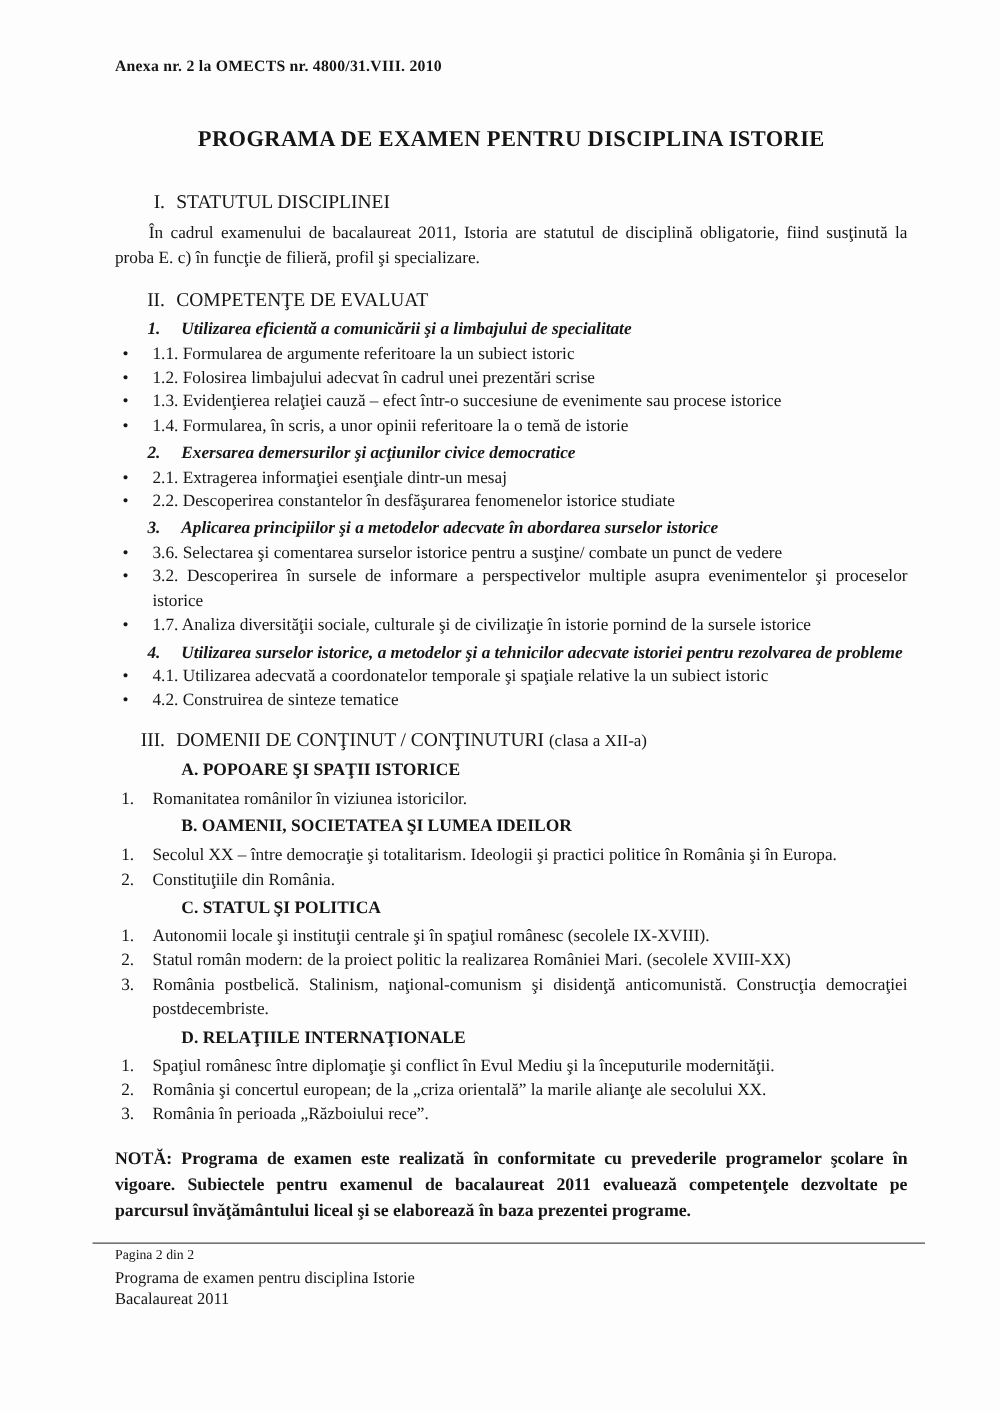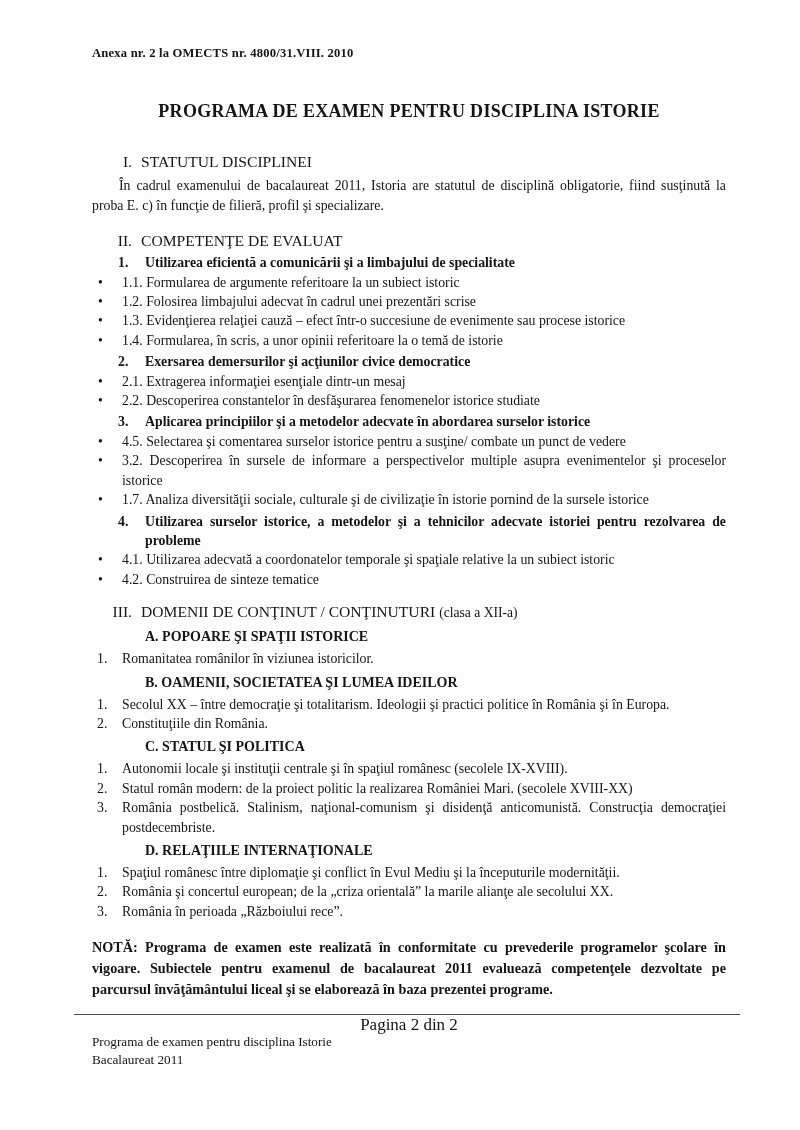--- a/index.html
+++ b/index.html
@@ -17,31 +17,31 @@
     text-align: center; line-height: 24px; letter-spacing: 0.3px;
   }
   .sech { font-size: 15.6px; font-weight: normal; line-height: 21px; margin-top: 28px; white-space: nowrap; }
   .sech .snum { display: inline-block; width: 40px; text-align: right; margin-right: 9px; }
   .sech.s2 { margin-top: 15px; }
   .sech.s3 { margin-top: 12px; }
   .sech .hnote { font-size: 13.6px; }
   .para { margin: 4px 0 0 0; text-indent: 27px; text-align: justify; }
   .grouph {
     margin-top: 2px; padding-left: 53px; text-indent: -27px;
-    font-weight: bold; text-align: justify;
+    font-weight: bold; text-align: justify; font-style: italic;
   }
   .grouph .gnum { display: inline-block; width: 27px; text-indent: 0; }
   .bullet { padding-left: 30px; text-indent: -24px; text-align: justify; }
   .bullet::before { content: "\2022"; display: inline-block; width: 24px; text-indent: 0; }
   .subh { margin: 4px 0 2px 53px; font-weight: bold; font-size: 14px; line-height: 20px; }
   .oli { padding-left: 30px; text-indent: -25px; text-align: justify; }
   .oli .onum { display: inline-block; width: 25px; text-indent: 0; }
   .nota { margin-top: 16px; font-weight: bold; text-align: justify; font-size: 14.2px; line-height: 21px; font-family: Liberation Serif, serif; }
   .footer-rule { border: 0; border-top: 1px solid #4a4a4a; margin: 9px -14px 0 -18px; }
-  .pagenum { text-align: center; font-size: 17px; line-height: 17px; margin-top: 1px; }
+  .pagenum { font-size: 11px; line-height: 17px; margin-top: 1px; }
   .fline { font-size: 13.2px; line-height: 17.5px; }
 </style>
 </head>
 <body>
 
 <div class="page">
 
   <div class="anexa">Anexa nr. 2 la OMECTS nr. 4800/31.VIII. 2010</div>
 
   <div class="title">PROGRAMA DE EXAMEN PENTRU DISCIPLINA ISTORIE</div>
@@ -55,21 +55,21 @@
   <div class="bullet">1.1. Formularea de argumente referitoare la un subiect istoric</div>
   <div class="bullet">1.2. Folosirea limbajului adecvat în cadrul unei prezentări scrise</div>
   <div class="bullet">1.3. Evidenţierea relaţiei cauză – efect într-o succesiune de evenimente sau procese istorice</div>
   <div class="bullet">1.4. Formularea, în scris, a unor opinii referitoare la o temă de istorie</div>
 
   <div class="grouph"><span class="gnum">2.</span><span>Exersarea demersurilor şi acţiunilor civice democratice</span></div>
   <div class="bullet">2.1. Extragerea informaţiei esenţiale dintr-un mesaj</div>
   <div class="bullet">2.2. Descoperirea constantelor în desfăşurarea fenomenelor istorice studiate</div>
 
   <div class="grouph"><span class="gnum">3.</span><span>Aplicarea principiilor şi a metodelor adecvate în abordarea surselor istorice</span></div>
-  <div class="bullet">4.5. Selectarea şi comentarea surselor istorice pentru a susţine/ combate un punct de vedere</div>
+  <div class="bullet">3.6. Selectarea şi comentarea surselor istorice pentru a susţine/ combate un punct de vedere</div>
   <div class="bullet">3.2. Descoperirea în sursele de informare a perspectivelor multiple asupra evenimentelor şi proceselor istorice</div>
   <div class="bullet">1.7. Analiza diversităţii sociale, culturale şi de civilizaţie în istorie pornind de la sursele istorice</div>
 
   <div class="grouph"><span class="gnum">4.</span><span>Utilizarea surselor istorice, a metodelor şi a tehnicilor adecvate istoriei pentru rezolvarea de probleme</span></div>
   <div class="bullet">4.1. Utilizarea adecvată a coordonatelor temporale şi spaţiale relative la un subiect istoric</div>
   <div class="bullet">4.2. Construirea de sinteze tematice</div>
 
   <div class="sech s3"><span class="snum">III.</span><span>DOMENII DE CONŢINUT / CONŢINUTURI</span>&nbsp;<span class="hnote">(clasa a XII-a)</span></div>
 
   <div class="subh">A. POPOARE ŞI SPAŢII ISTORICE</div>

